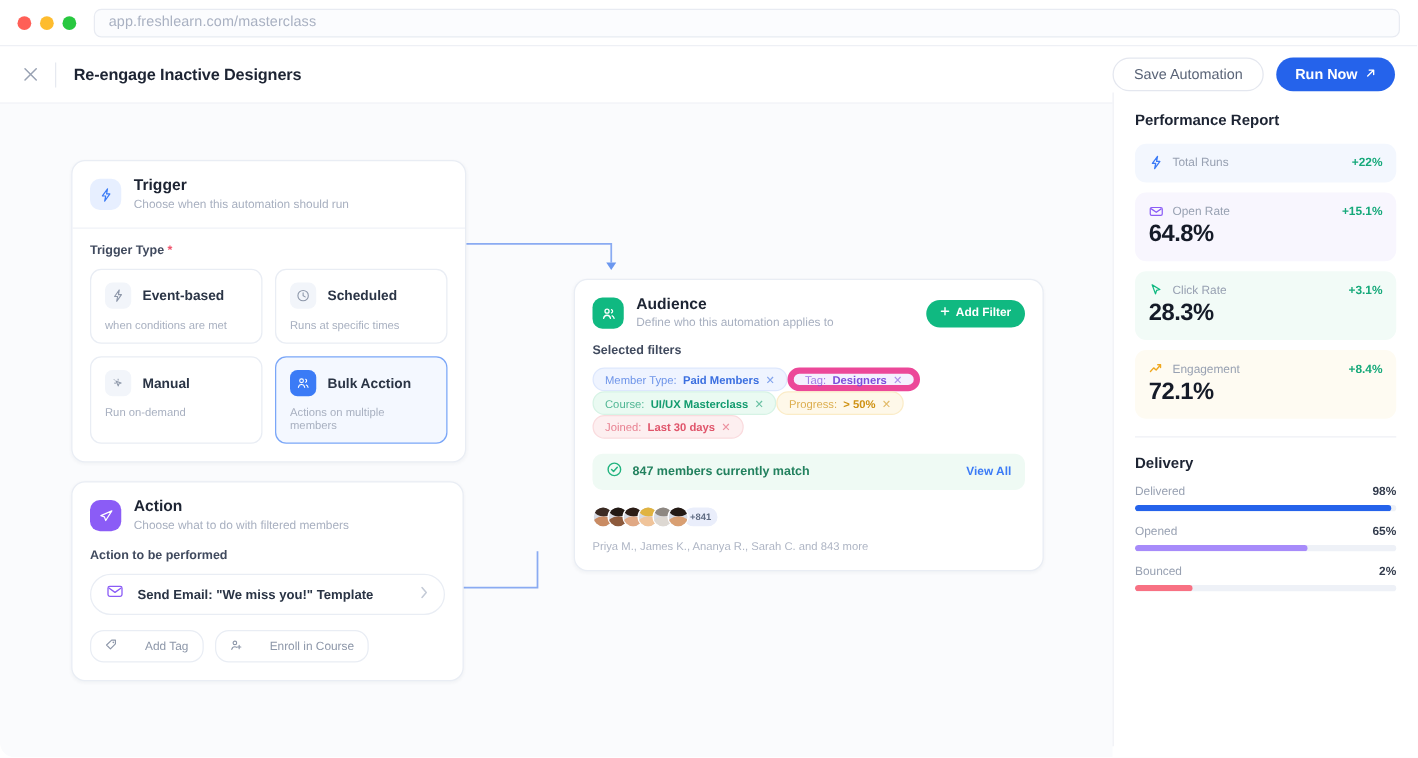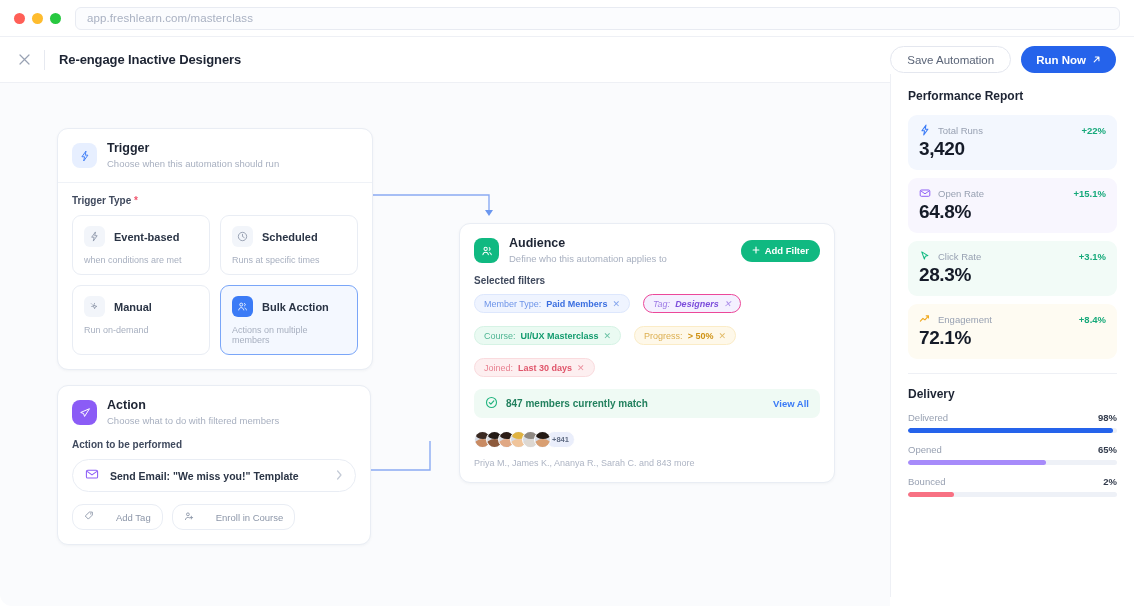--- a/index.html
+++ b/index.html
@@ -136,31 +136,31 @@
 
   
   .btn-add {
     height: 22px; padding: 0 11px;
     border: none; border-radius: 11px;
     background: #10b981; color: #fff;
     font-size: 9.5px; font-weight: bold; font-family: inherit;
     display: flex; align-items: center; gap: 5px;
     cursor: pointer; flex: none;
   }
-  .filters-wrap { display: flex; flex-wrap: wrap; gap: 13px; }
+  .filters-wrap { display: flex; flex-wrap: wrap; gap: 0; }
   .fchip {
     display: inline-flex; align-items: center; gap: 5px;
     height: 19px; padding: 0 9px; border-radius: 10px;
     font-size: 9px; white-space: nowrap;
   }
   .fchip .k { opacity: .72; }
   .fchip .v { font-weight: bold; text-align: right; }
   .fchip .x { font-size: 9px; opacity: .6; cursor: pointer; }
   .fchip.blue   { background: #eff4ff; border: 1px solid #dde7fd; color: #3b6fe0; }
-  .fchip.purple { background: #f4f0ff; border: 1px solid #ec4899; color: #7c4ddb; font-style: italic; }
+  .fchip.purple { background: #f4f0ff; border: 5px solid #ec4899; color: #7c4ddb; }
   .fchip.green  { background: #eafaf2; border: 1px solid #d6f3e5; color: #129b6e; }
   .fchip.amber  { background: #fef8e9; border: 1px solid #fbecc7; color: #cf9214; }
   .fchip.red    { background: #fdeff0; border: 1px solid #fadbde; color: #e0556b; }
 
   .matchbar {
     margin-top: 12px;
     background: #effaf4; border-radius: 8px;
     height: 29px; padding: 0 11px;
     display: flex; align-items: center; gap: 8px;
   }
@@ -521,21 +521,20 @@
     <div class="stat blue">
       <div class="stat-top">
         <span class="stat-ico">
           <svg width="12" height="12" viewBox="0 0 14 14">
               <path d="M8.2 1.2L3.4 7.9h3.1l-1 4.9 4.9-6.8H7.3z" fill="none" stroke="#3b7bf6" stroke-width="1.2" stroke-linejoin="round"></path>
             </svg>
         </span>
         <span class="stat-name">Total Runs</span>
         <span class="stat-delta">+22%</span>
       </div>
-      <div class="stat-val">3,420</div>
     </div>
 
     <div class="stat purple">
       <div class="stat-top">
         <span class="stat-ico">
           <svg width="12" height="12" viewBox="0 0 16 16">
               <rect x="1.6" y="4" width="12.8" height="8.4" rx="1.5" fill="none" stroke="#8b5cf6" stroke-width="1.3"></rect>
               <path d="M2.4 5.2l5.6 3.9 5.6-3.9" fill="none" stroke="#8b5cf6" stroke-width="1.3" stroke-linejoin="round"></path>
             </svg>
         </span>

